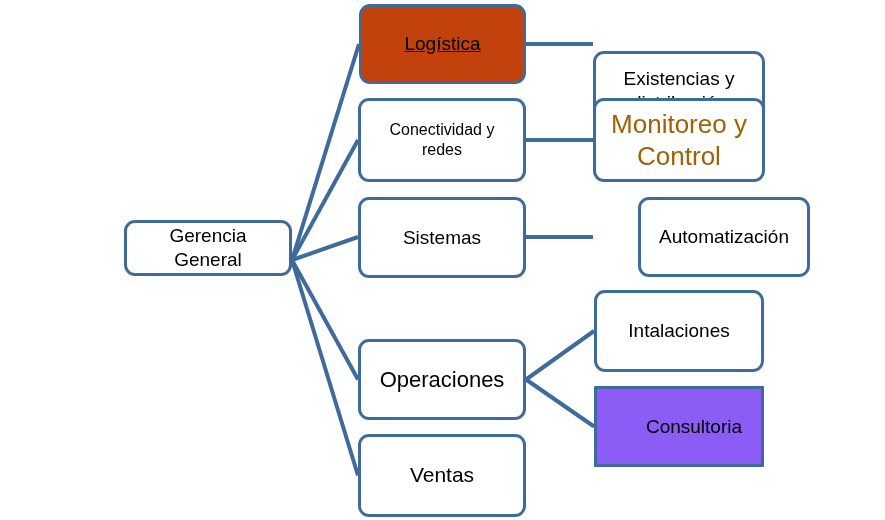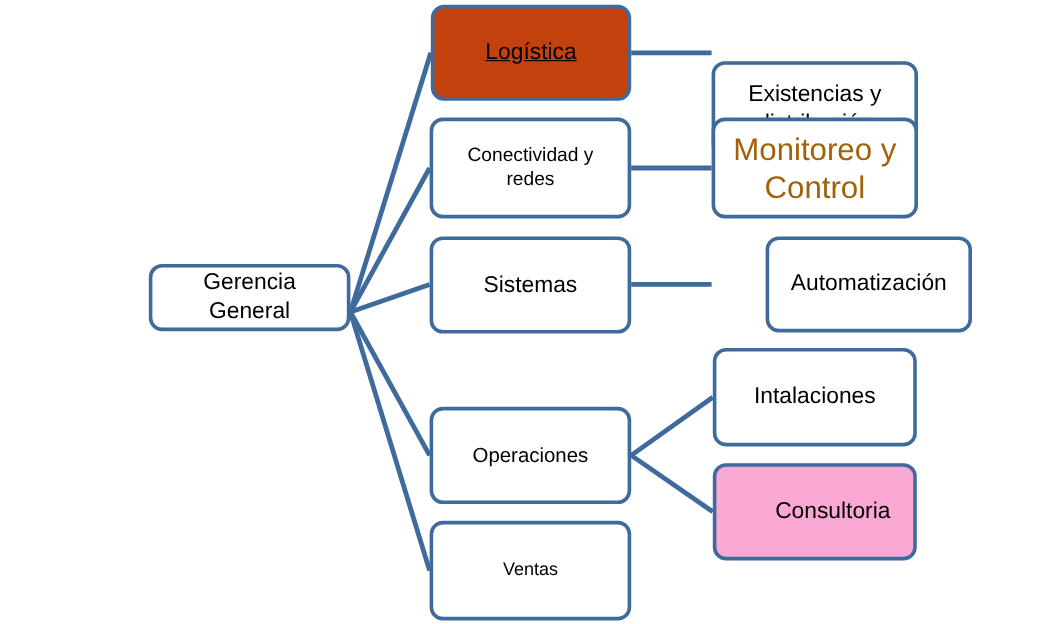--- a/index.html
+++ b/index.html
@@ -61,34 +61,34 @@
       <div class="node" style="left: 359px; top: 4px; width: 167px; height: 80px; border-color: rgb(62, 107, 156); border-width: 3.5px; border-radius: 11px; background: #c2410c; text-decoration: underline;">
         <span class="node-label" style="font-size: 19px; color: rgb(0, 0, 0);">Logística</span>
       </div>
       <div class="node" style="left: 358px; top: 98px; width: 168px; height: 84px; border-color: rgb(62, 107, 156); border-width: 3.5px; border-radius: 11px; background: rgb(255, 255, 255);">
         <span class="node-label" style="font-size: 16px; color: rgb(0, 0, 0);">Conectividad y redes</span>
       </div>
       <div class="node" style="left: 358px; top: 197px; width: 168px; height: 81px; border-color: rgb(62, 107, 156); border-width: 3.5px; border-radius: 11px; background: rgb(255, 255, 255);">
         <span class="node-label" style="font-size: 19px; color: rgb(0, 0, 0);">Sistemas</span>
       </div>
       <div class="node" style="left: 358px; top: 339px; width: 168px; height: 81px; border-color: rgb(62, 107, 156); border-width: 3.5px; border-radius: 11px; background: rgb(255, 255, 255);">
-        <span class="node-label" style="font-size: 17px; color: rgb(0, 0, 0);">Operaciones</span>
+        <span class="node-label" style="font-size: 22px; color: rgb(0, 0, 0);">Operaciones</span>
       </div>
       <div class="node" style="left: 358px; top: 434px; width: 168px; height: 83px; border-color: rgb(62, 107, 156); border-width: 3.5px; border-radius: 11px; background: rgb(255, 255, 255);">
-        <span class="node-label" style="font-size: 15px; color: rgb(0, 0, 0);">Ventas</span>
+        <span class="node-label" style="font-size: 21px; color: rgb(0, 0, 0);">Ventas</span>
       </div>
       <div class="node" style="left: 593px; top: 4px; width: 172px; height: 80px; border-color: rgb(62, 107, 156); border-width: 3.5px; border-radius: 11px; background: rgb(255, 255, 255); margin-top: 47px;">
         <span class="node-label" style="font-size: 19px; color: rgb(0, 0, 0);">Existencias y distribución</span>
       </div>
       <div class="node" style="left: 593px; top: 98px; width: 172px; height: 84px; border-color: rgb(62, 107, 156); border-width: 3.5px; border-radius: 11px; background: rgb(255, 255, 255);">
         <span class="node-label" style="font-size: 26px; color: #a16207;">Monitoreo y Control</span>
       </div>
       <div class="node" style="left: 593px; top: 197px; width: 172px; height: 80px; border-color: rgb(62, 107, 156); border-width: 3.5px; border-radius: 11px; background: rgb(255, 255, 255); margin-left: 45px;">
         <span class="node-label" style="font-size: 19px; color: rgb(0, 0, 0);">Automatización</span>
       </div>
       <div class="node" style="left: 594px; top: 290px; width: 170px; height: 82px; border-color: rgb(62, 107, 156); border-width: 3.5px; border-radius: 11px; background: rgb(255, 255, 255); justify-content: center;">
         <span class="node-label" style="font-size: 19px; color: rgb(0, 0, 0);">Intalaciones</span>
       </div>
-      <div class="node" style="left: 594px; top: 386px; width: 170px; height: 81px; border-color: rgb(62, 107, 156); border-width: 3.5px; border-radius: 11px; background: #f9a8d4; padding-left: 38px;">
+      <div class="node" style="left: 594px; top: 386px; width: 170px; height: 81px; border-color: rgb(62, 107, 156); border-width: 3.5px; border-radius: 1px; background: #8b5cf6; padding-left: 38px;">
         <span class="node-label" style="font-size: 19px; color: rgb(0, 0, 0);">Consultoria</span>
       </div>
     </div>
 </div>
 
 </body></html>

